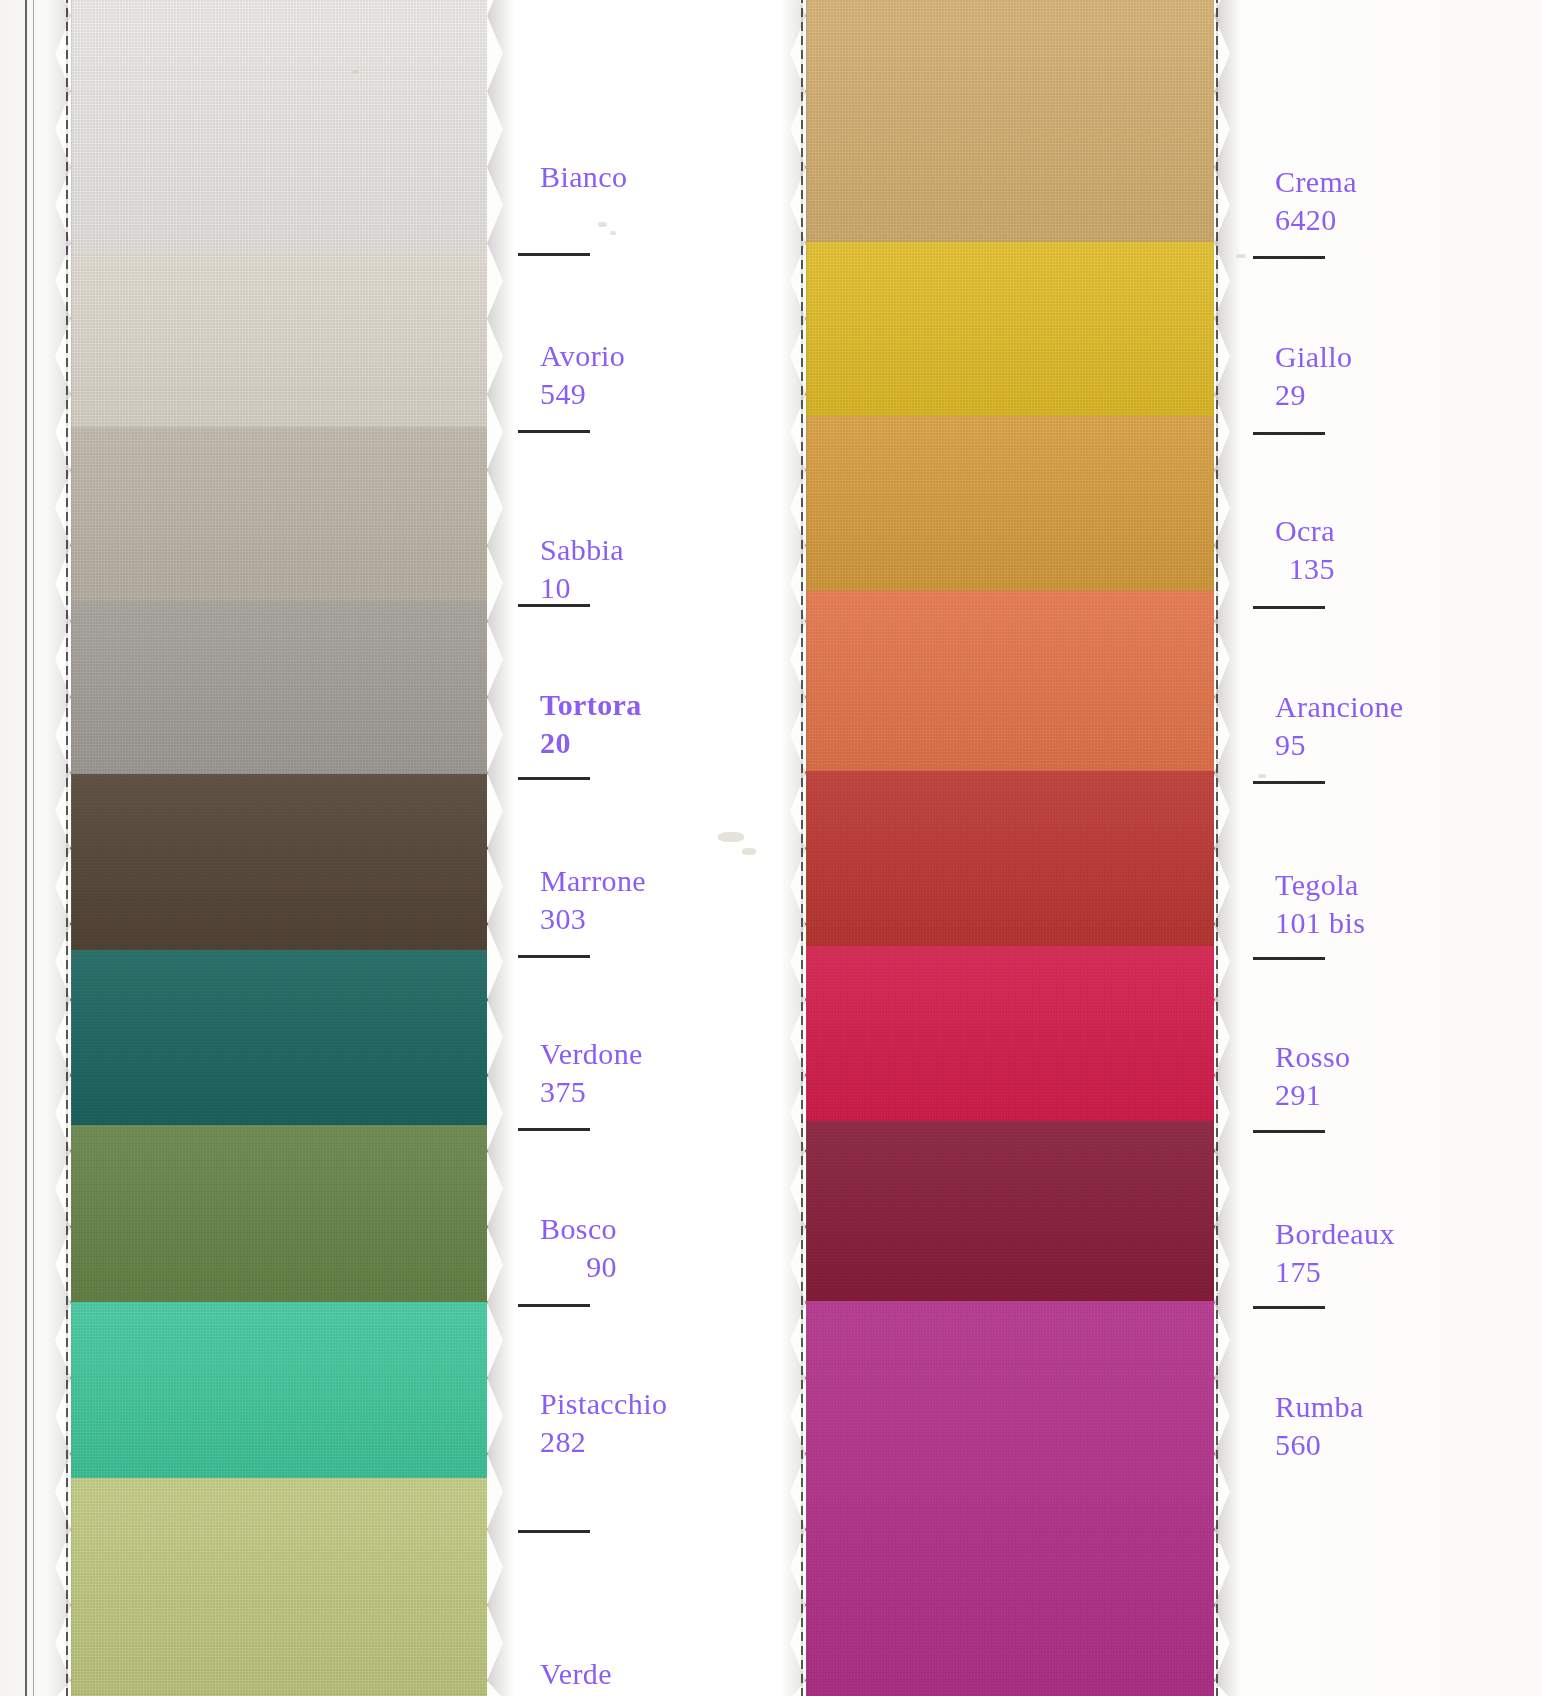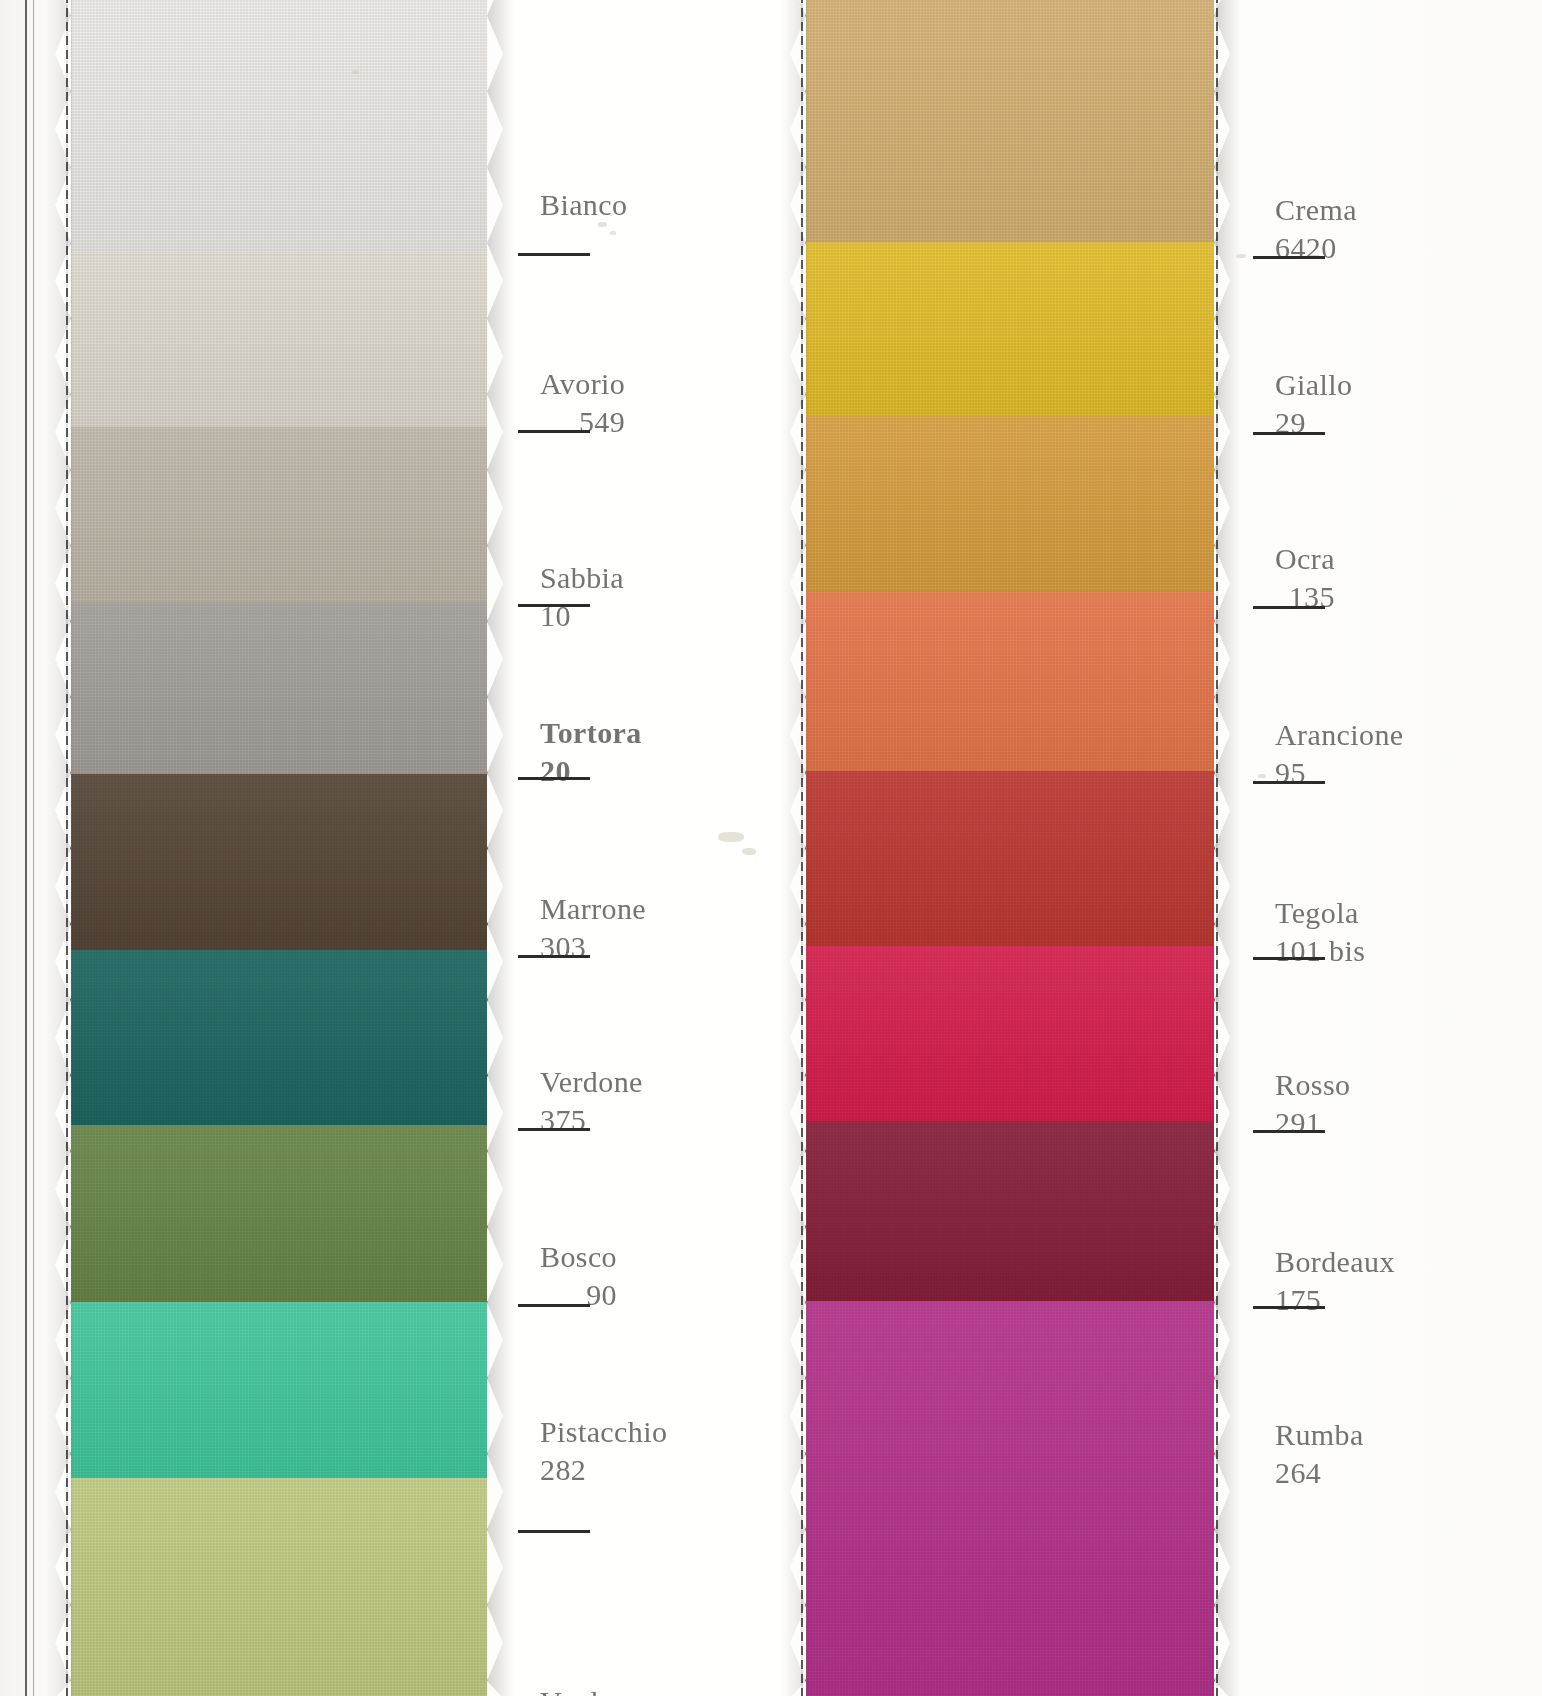--- a/index.html
+++ b/index.html
@@ -82,25 +82,24 @@
   
   .fabric-shadow{
     position:absolute;top:-10px;height:1716px;width:26px;z-index:2;pointer-events:none;
   }
   .fabric-shadow.sr{right:-26px;background:linear-gradient(90deg,rgba(120,115,108,.30),rgba(120,115,108,0));}
   .fabric-shadow.sl{left:-24px;background:linear-gradient(270deg,rgba(120,115,108,.22),rgba(120,115,108,0));}
 
   
   .label{
     position:absolute;z-index:8;
-    color:#737373;
+    color:#8b5cf6;
     font-size:30px;line-height:1.28;
     letter-spacing:.4px;
     white-space:nowrap;
-    margin-top:28px;
   }
   .label .name{display:block;}
   .label .code{display:block;}
 
   
   .sep{
     position:absolute;z-index:8;
     height:3px;width:72px;background:#2b2b2b;
   }
 
@@ -148,21 +147,21 @@
         <div class="serration on-left"></div>
         <div class="edge-stitch el"></div>
         <div class="edge-stitch er"></div>
       </div>
     </div>
 
   <div id="labels-root">
       <div class="label" style="left: 540px; top: 158px;">
         <span class="name">Bianco</span>
       </div>
-      <div class="label" style="left: 540px; top: 337px; text-align: right;">
+      <div class="label" style="left: 540px; top: 337px;">
         <span class="name">Avorio</span>
         <span class="code">549</span>
       </div>
       <div class="label" style="left: 540px; top: 531px;">
         <span class="name">Sabbia</span>
         <span class="code">10</span>
       </div>
       <div class="label" style="left: 540px; top: 686px; font-weight: bold;">
         <span class="name">Tortora</span>
         <span class="code">20</span>
@@ -217,21 +216,21 @@
       <div class="label" style="left: 1275px; top: 1038px;">
         <span class="name">Rosso</span>
         <span class="code">291</span>
       </div>
       <div class="label" style="left: 1275px; top: 1215px;">
         <span class="name">Bordeaux</span>
         <span class="code">175</span>
       </div>
       <div class="label" style="left: 1275px; top: 1388px;">
         <span class="name">Rumba</span>
-        <span class="code">264</span>
+        <span class="code">560</span>
       </div>
       <div class="sep" style="left: 1253px; top: 256px;"></div>
       <div class="sep" style="left: 1253px; top: 432px;"></div>
       <div class="sep" style="left: 1253px; top: 606px;"></div>
       <div class="sep" style="left: 1253px; top: 781px;"></div>
       <div class="sep" style="left: 1253px; top: 957px;"></div>
       <div class="sep" style="left: 1253px; top: 1130px;"></div>
       <div class="sep" style="left: 1253px; top: 1306px;"></div>
     </div>
 

